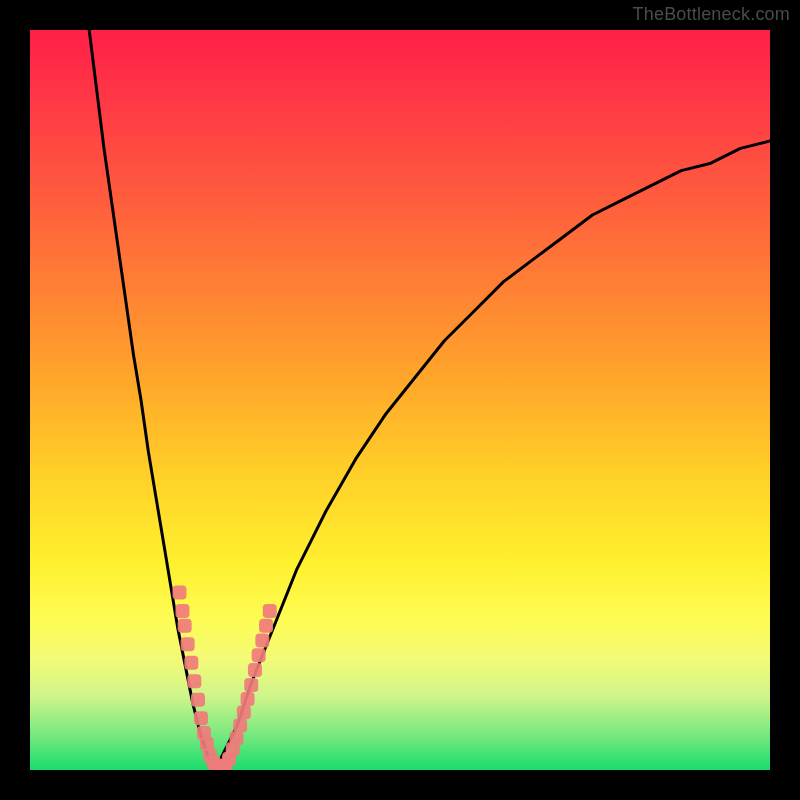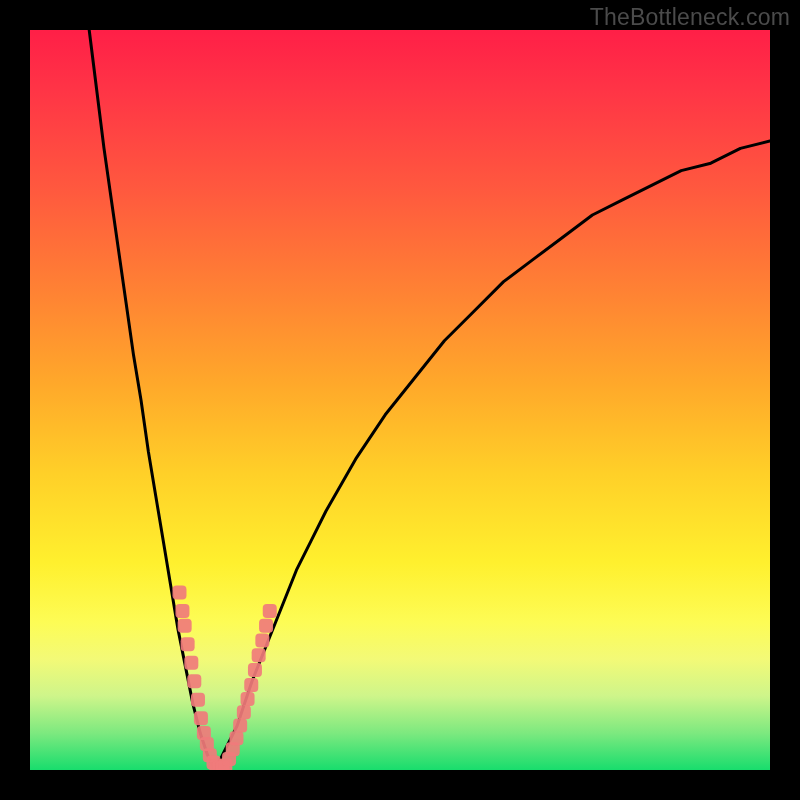--- a/index.html
+++ b/index.html
@@ -39,21 +39,21 @@
       #cef58a 90%,
       #7de97f 95%,
       #18dd6d 100%
     );
   }
   .watermark {
     position: absolute;
     top: 4px;
     right: 10px;
     color: #4b4b4b;
-    font-size: 23px;
+    font-size: 18px;
     letter-spacing: 0.2px;
     font-weight: 500;
   }
   svg.overlay {
     position: absolute;
     left: 0;
     top: 0;
     width: 740px;
     height: 740px;
   }

